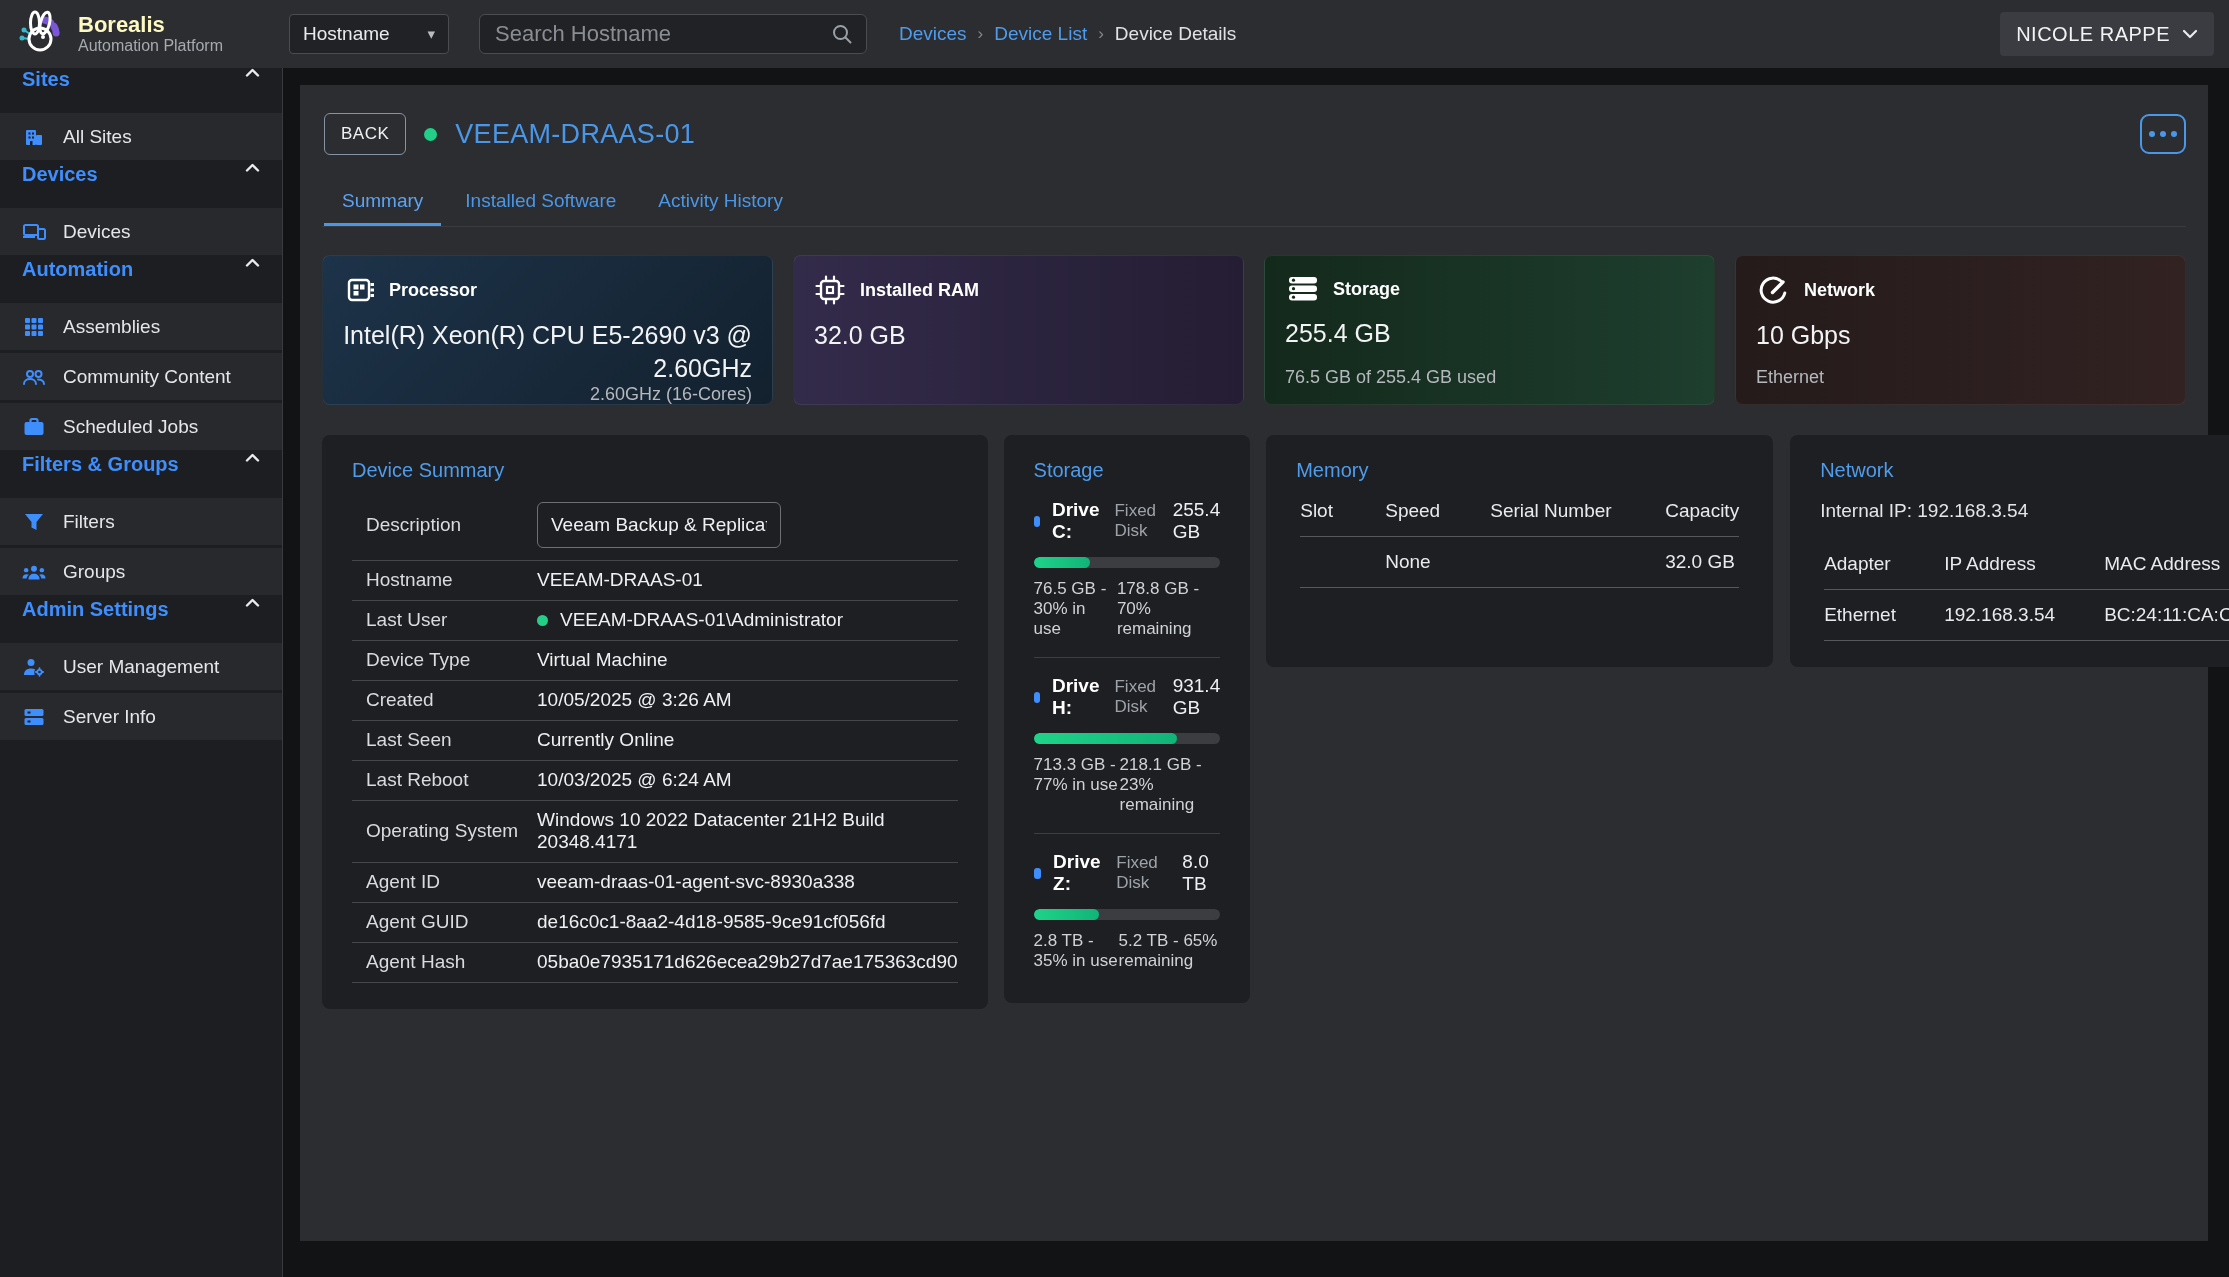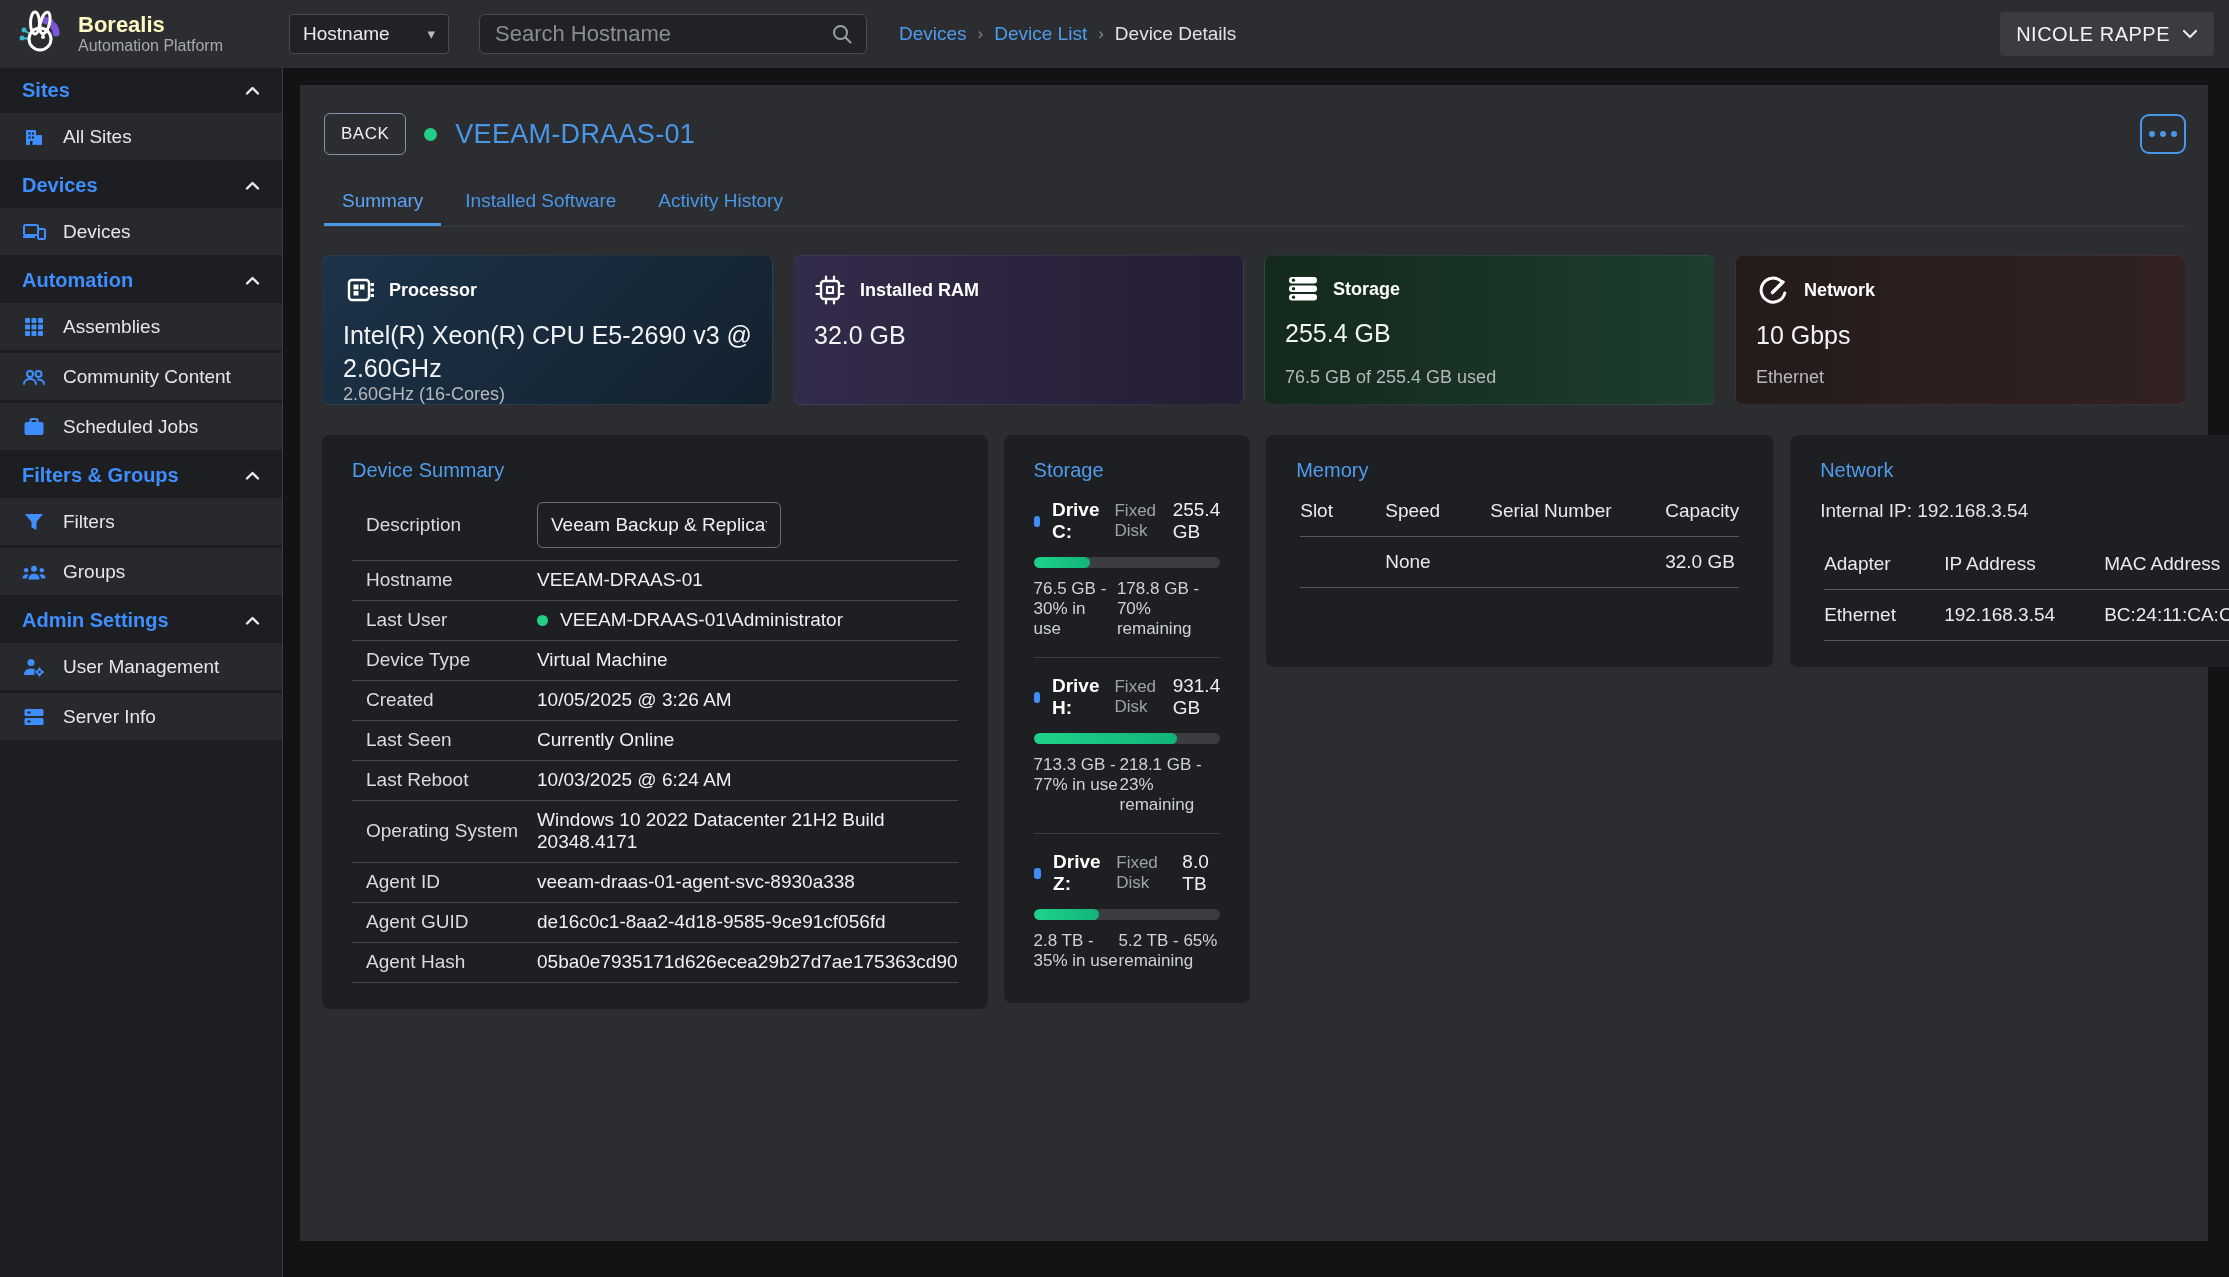--- a/index.html
+++ b/index.html
@@ -23,21 +23,21 @@
   .crumb-link { color:#4f9cec; cursor:pointer; }
   .crumb-sep { color:#84878c; font-size:17px; }
   .crumb-current { color:#dfe1e4; }
   .user-menu { margin-left:auto; margin-right:15px; height:44px; background:#3a3c41; border-radius:4px;
                display:flex; align-items:center; gap:12px; padding:0 16px; font-size:20px;
                letter-spacing:.5px; color:#f2f3f5; cursor:pointer; }
 
   
   .sidebar { position:fixed; top:68px; left:0; width:283px; height:1209px; background:#1d1e21;
              border-right:1px solid #393b3f; }
-  .section-header { height:45px; display:flex; align-items:center; justify-content:space-between;
+  .section-header { height:45px; display:flex; justify-content:space-between;
                     padding:0 22px; color:#3f8efd; font-weight:bold; font-size:20px; cursor:pointer; }
   .side-item { height:47px; display:flex; align-items:center; gap:17px; padding:0 22px;
                background:#28292d; color:#e4e6e9; font-size:19px; cursor:pointer; margin-bottom:3px; }
   .side-item .ic { width:24px; display:flex; justify-content:center; }
 
   
   .main { position:fixed; top:68px; left:283px; width:1946px; height:1209px;
           padding:17px 21px 36px 17px; }
   .panel { width:100%; height:100%; background:#2c2d30; border-radius:0; padding:28px 22px; }
 
@@ -51,21 +51,21 @@
               border-radius:9px; display:flex; align-items:center; justify-content:center; gap:5px; cursor:pointer; }
   .menu-btn i { width:6px; height:6px; border-radius:50%; background:#4a97e8; }
 
   .tabs { display:flex; gap:6px; margin-top:22px; border-bottom:1px solid #3a3b3f; padding-left:2px; }
   .tab { padding:13px 18px 11px; font-size:19px; color:#4a97e8; cursor:pointer; border-bottom:3px solid transparent; }
   .tab.active { color:#5ba3f5; border-bottom-color:#4a97e8; }
 
   .stat-cards { display:flex; gap:20px; margin-top:28px; }
   .stat-card { flex:1; height:150px; border-radius:8px; padding:18px 20px 16px;
                display:flex; flex-direction:column; border:1px solid rgba(255,255,255,.07); }
-  .card-processor { background:linear-gradient(135deg,#1d3349,#13212e); }
+  .card-processor { background:linear-gradient(135deg,#1d3349,#13212e);text-align:right; }
   .card-ram       { background:linear-gradient(to right,#332b4a,#241d33); }
   .card-storage   { background:linear-gradient(to right,#13291b,#1e3e2e); }
   .card-network   { background:linear-gradient(to right,#251b1b,#322222); }
   .card-head { display:flex; align-items:center; gap:14px; font-size:18px; font-weight:bold; color:#fff; }
   .card-value { margin-top:13px; font-size:25px; color:#f2f3f5; line-height:1.3; max-width:430px; }
   .card-sub { margin-top:auto; font-size:18px; color:#b5b8bd; }
 
   .grid { display:flex; gap:16px; margin-top:30px; align-items:flex-start; }
   .sub-panel { background:#1e1f22; border-radius:8px; padding:24px 30px 26px; }
   .panel-title { color:#4f9cec; font-size:20px; }

